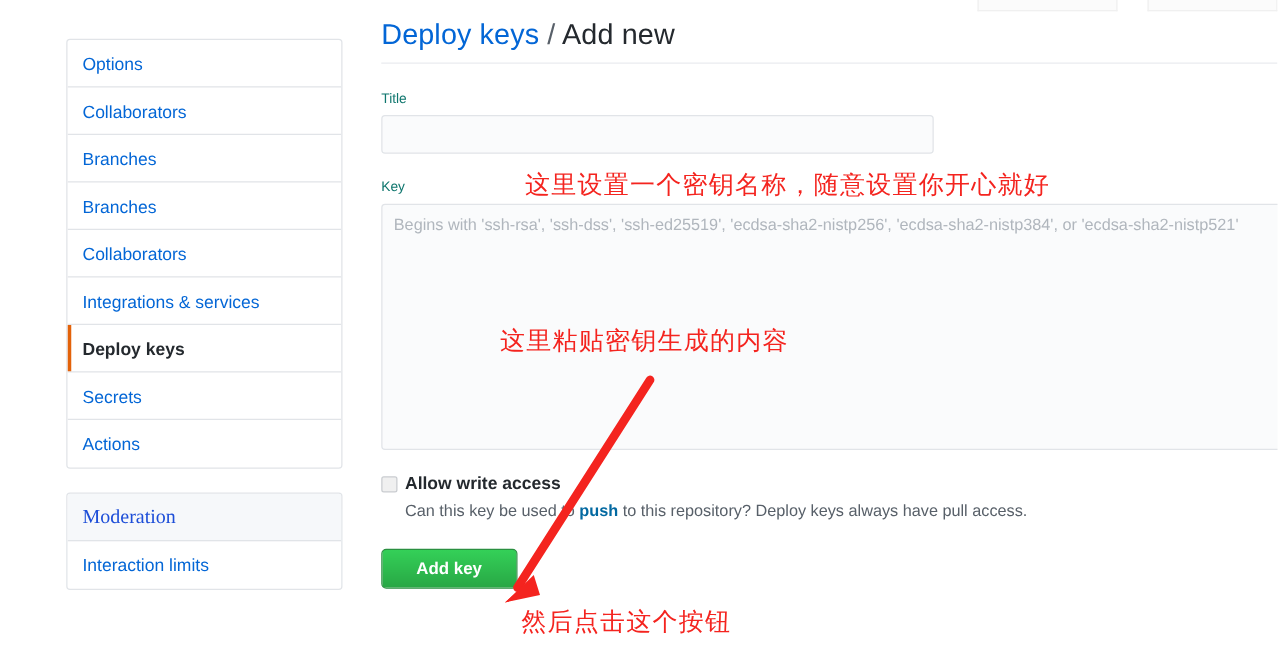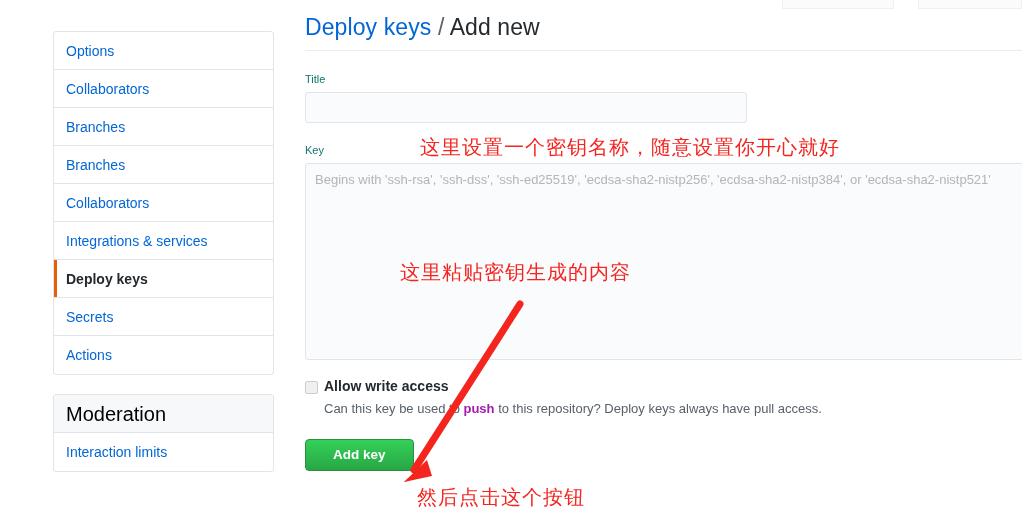--- a/index.html
+++ b/index.html
@@ -61,24 +61,25 @@
     content: "";
     position: absolute;
     left: 0; top: 0; bottom: 0;
     width: 3px;
     background: #e36209;
   }
   .menu-head {
     height: 38px;
     line-height: 38px;
     padding: 0 12px;
-    font-size: 20px;
-    color: #000000;
+    font-size: 16px;
+    color: #1d4ed8;
     background: #f6f8fa;
     border-bottom: 1px solid #e1e4e8;
+    font-family: Liberation Serif, serif;
   }
   .menu-gap { height: 19px; }
 
   
   .main {
     position: absolute;
     left: 305px; top: 14px;
     width: 717px;
   }
   .page-head {
@@ -154,21 +155,21 @@
     color: #24292e;
     cursor: pointer;
     line-height: 18px;
   }
   .help {
     margin: 4px 0 0 19px;
     font-size: 13px;
     color: #586069;
     line-height: 1.5;
   }
-  .help b { color: #a21caf; font-weight: 700; }
+  .help b { color: #0369a1; font-weight: 700; }
 
   .btn-green {
     margin-top: 20px;
     display: inline-block;
     padding: 8px 27px;
     font-size: 13.5px;
     font-weight: 600;
     font-family: "Liberation Sans", sans-serif;
     color: #ffffff;
     background: linear-gradient(#34d058, #28a745);

